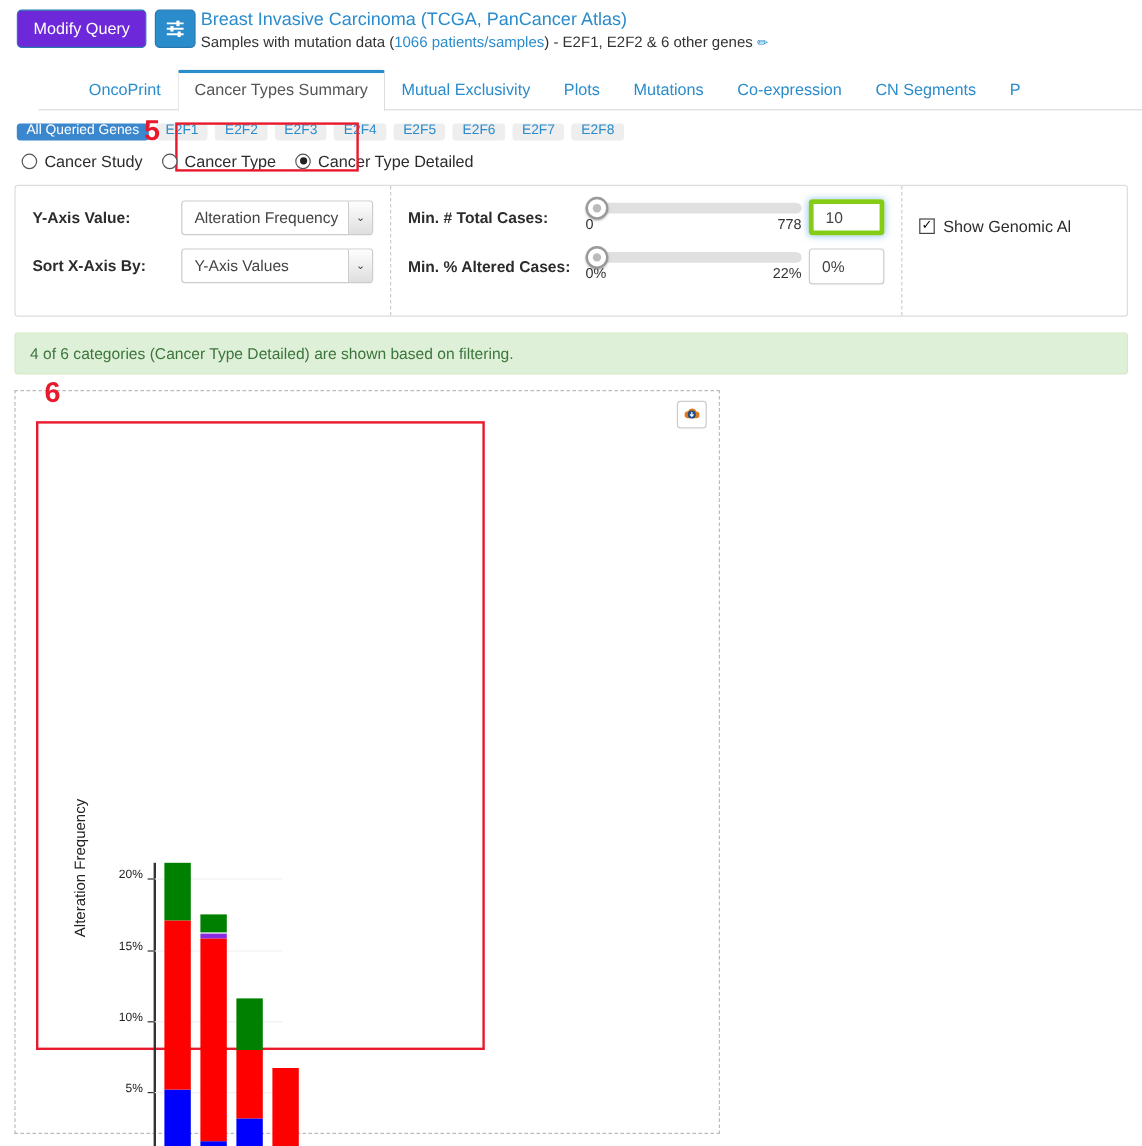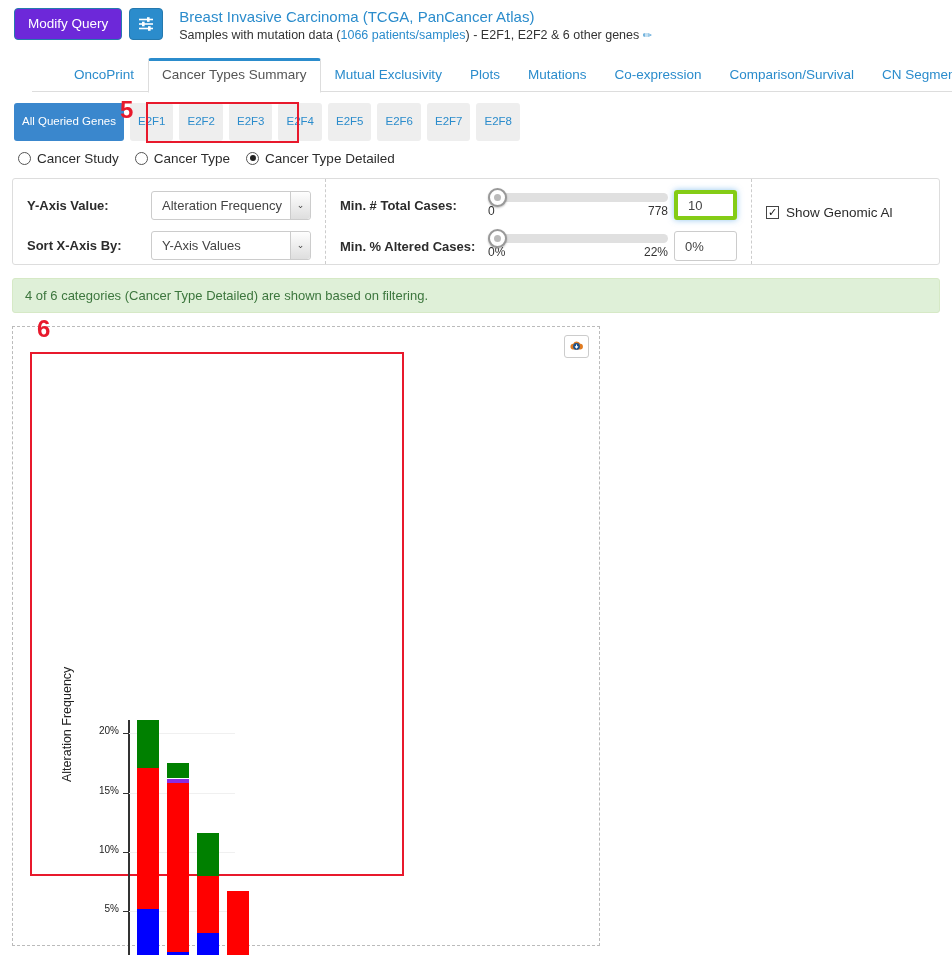--- a/index.html
+++ b/index.html
@@ -18,21 +18,21 @@
     background:#6d28d9; color:#fff; border:1px solid #2579ae;
     border-radius:4px; font-size:13.5px; padding:7px 13px;
     font-family:"Liberation Sans", sans-serif; cursor:pointer;
     line-height:1; height:32px;
   }
   .btn-settings {
     background:#2b8ccc; border:1px solid #2579ae; border-radius:4px;
     width:34px; height:32px; margin-left:7px; cursor:pointer;
     display:flex; align-items:center; justify-content:center;
   }
-  .header-text { margin-left:16px; margin-top:-1px; line-height:1.35; }
+  .header-text { margin-left:4px; margin-top:-1px; line-height:1.35; }
   .study-title { color:#2b8ccc; font-size:15px; }
   .study-sub { font-size:12.5px; color:#333; }
   .study-sub .count { color:#2b8ccc; }
   .pencil { color:#2b8ccc; font-size:11px; }
 
   
   .tabbar { position:relative; height:40px; border-bottom:1px solid #ddd;margin-left:32px; }
   .tabs { display:flex; align-items:flex-end; height:40px; padding-left:28px; }
   .tab {
     font-size:13.5px; color:#2b8ccc; padding:9px 14px 10px 14px;
@@ -52,42 +52,42 @@
   .ann-num {
     position:absolute; color:#e8192c; font-weight:bold;
     font-size:24px; font-family:"Liberation Sans", sans-serif;
   }
   .ann-5 { left:88px; top:44px; }
   .ann-6 { left:36px; top:320px; }
 
   
   .genes { display:flex; gap:6px; padding:11px 0 0 14px; }
   .pill {
-    font-size:11.5px; padding:12px 8px; border-radius:3px;
+    font-size:11.5px; padding:0 8px; border-radius:3px;
     background:#eeeeee; color:#2b8ccc; cursor:pointer; line-height:1.2;
   }
   .pill.active { background:#3a87cd; color:#fff; }
 
   
   .radios { display:flex; align-items:center; gap:16px; padding:10px 0 0 18px; font-size:13.5px; }
   .radio { display:flex; align-items:center; gap:6px; cursor:pointer; }
   .rdot {
     width:13px; height:13px; border-radius:50%;
     border:1.5px solid #555; background:#fff;
     display:inline-block; position:relative;
   }
   .rdot.on::after {
     content:""; position:absolute; left:2.5px; top:2.5px;
     width:6px; height:6px; border-radius:50%; background:#222;
   }
 
   
   .panel {
     margin:12px 12px 0 12px; border:1px solid #ddd; border-radius:3px;
-    display:flex; height:87px; background:#fff;
+    display:flex; height:110px; background:#fff;
   }
   .pcol { padding:12px 14px 0 14px; }
   .pcol.sep { border-left:1px dashed #ccc; }
   .prow { display:flex; align-items:center; margin-bottom:11px; height:29px; }
   .plabel { font-weight:bold; font-size:13px; width:124px; }
   .sel {
     width:160px; height:29px; border:1px solid #ccc; border-radius:3px;
     background:#fff; display:flex; align-items:center; position:relative;
     font-size:13px; color:#444; padding-left:10px; cursor:pointer;
   }
@@ -181,21 +181,20 @@
 </div>
 
 <div class="tabbar">
   <div class="tabs" id="tabs-host">
       <div class="tab">OncoPrint</div>
       <div class="tab active">Cancer Types Summary</div>
       <div class="tab">Mutual Exclusivity</div>
       <div class="tab">Plots</div>
       <div class="tab">Mutations</div>
       <div class="tab">Co-expression</div>
-      <div class="tab">Comparison/Survival</div>
       <div class="tab">CN Segments</div>
       <div class="tab">P</div>
     </div>
   <div class="ann-box-tab"></div>
   <div class="ann-num ann-5">5</div>
 </div>
 
 <div class="genes" id="genes-host">
     <div class="pill active">All Queried Genes</div>
     <div class="pill">E2F1</div>

